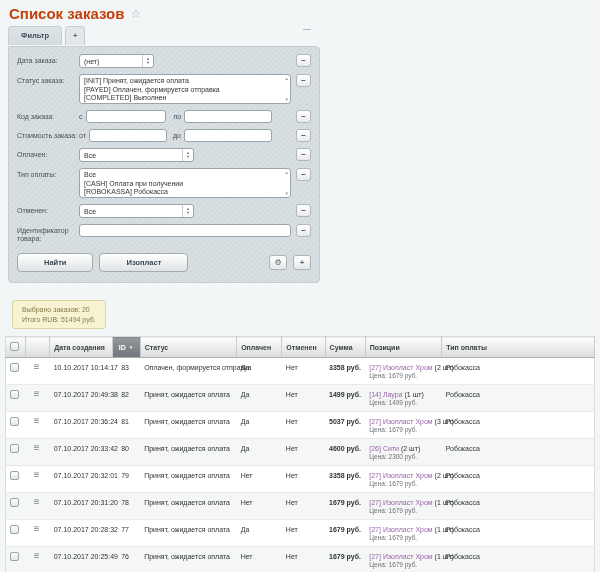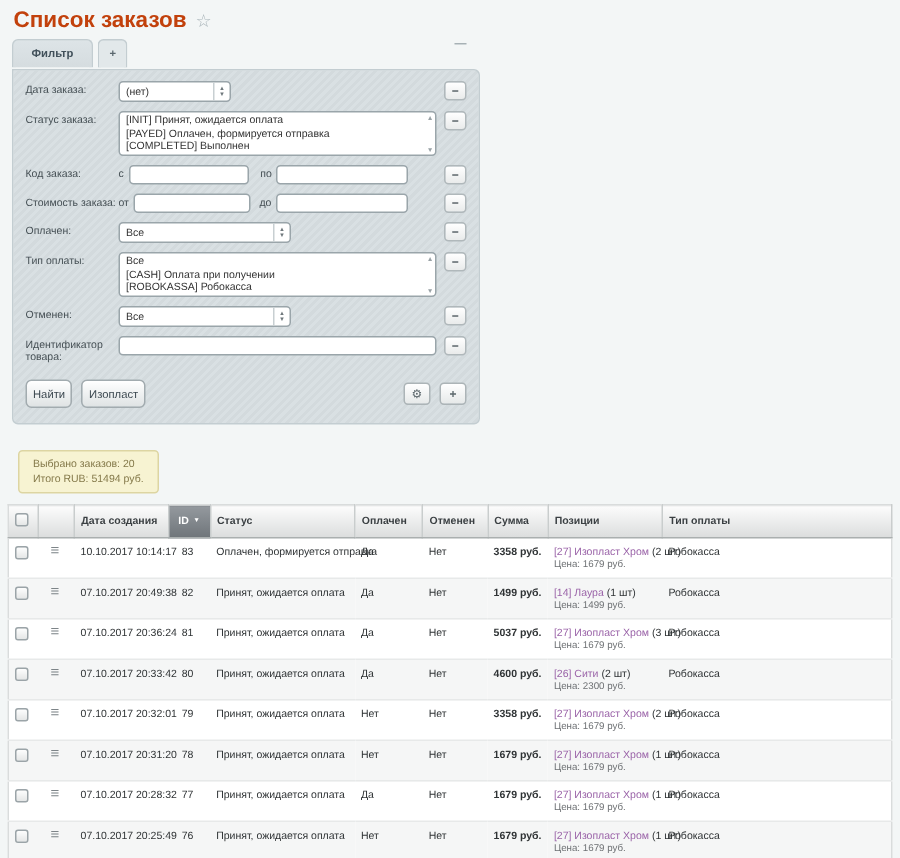--- a/index.html
+++ b/index.html
@@ -35,21 +35,21 @@
     font-size:4px; color:#6f787c; line-height:4px; font-style:normal; }
   .sel-arrows i { font-style:normal; }
   .inp { height:13px; background:#fff; border:1px solid #9aa5aa; border-radius:3px; font-size:7px; padding:0 3px; }
   .listbox { width:212px; height:30px; background:#fff; border:1px solid #9aa5aa; border-radius:3px;
     font-size:7px; padding:2px 10px 2px 0; position:relative; overflow:hidden; cursor:pointer; }
   .listbox .opt { padding:0 4px; line-height:8.5px; color:#333; white-space:nowrap; }
   .listbox .sc-up, .listbox .sc-dn { position:absolute; right:1px; font-size:4.5px; color:#99a2a6; }
   .listbox .sc-up { top:1px; } .listbox .sc-dn { bottom:1px; }
   .btns-row { display:flex; align-items:center; gap:6px; padding:7px 8px 8px 8px; }
   .btn { background:linear-gradient(#ffffff,#dfe3e4); border:1px solid #a2abaf; border-radius:4px;
-    font-size:7.5px; font-weight:normal; color:#3c4850; padding:4px 4px; cursor:pointer;
+    font-size:7.5px; font-weight:bold; color:#3c4850; padding:4px 26px; cursor:pointer;
     box-shadow:inset 0 1px 0 rgba(255,255,255,.7); }
   .sq-btn { width:18px; height:15px; background:linear-gradient(#ffffff,#e6e9e9); border:1px solid #acb4b7;
     border-radius:3px; color:#5d686d; font-size:8px; line-height:13px; text-align:center;
     font-weight:bold; cursor:pointer; }
   .spacer { flex:1; }
 
   
   .summary { margin:17px 0 0 12px; width:max-content; background:#f7f3d2; border:1px solid #ddd5a2;
     border-radius:3px; padding:4px 9px; font-size:7px; color:#84794a; line-height:9.5px; }
 

